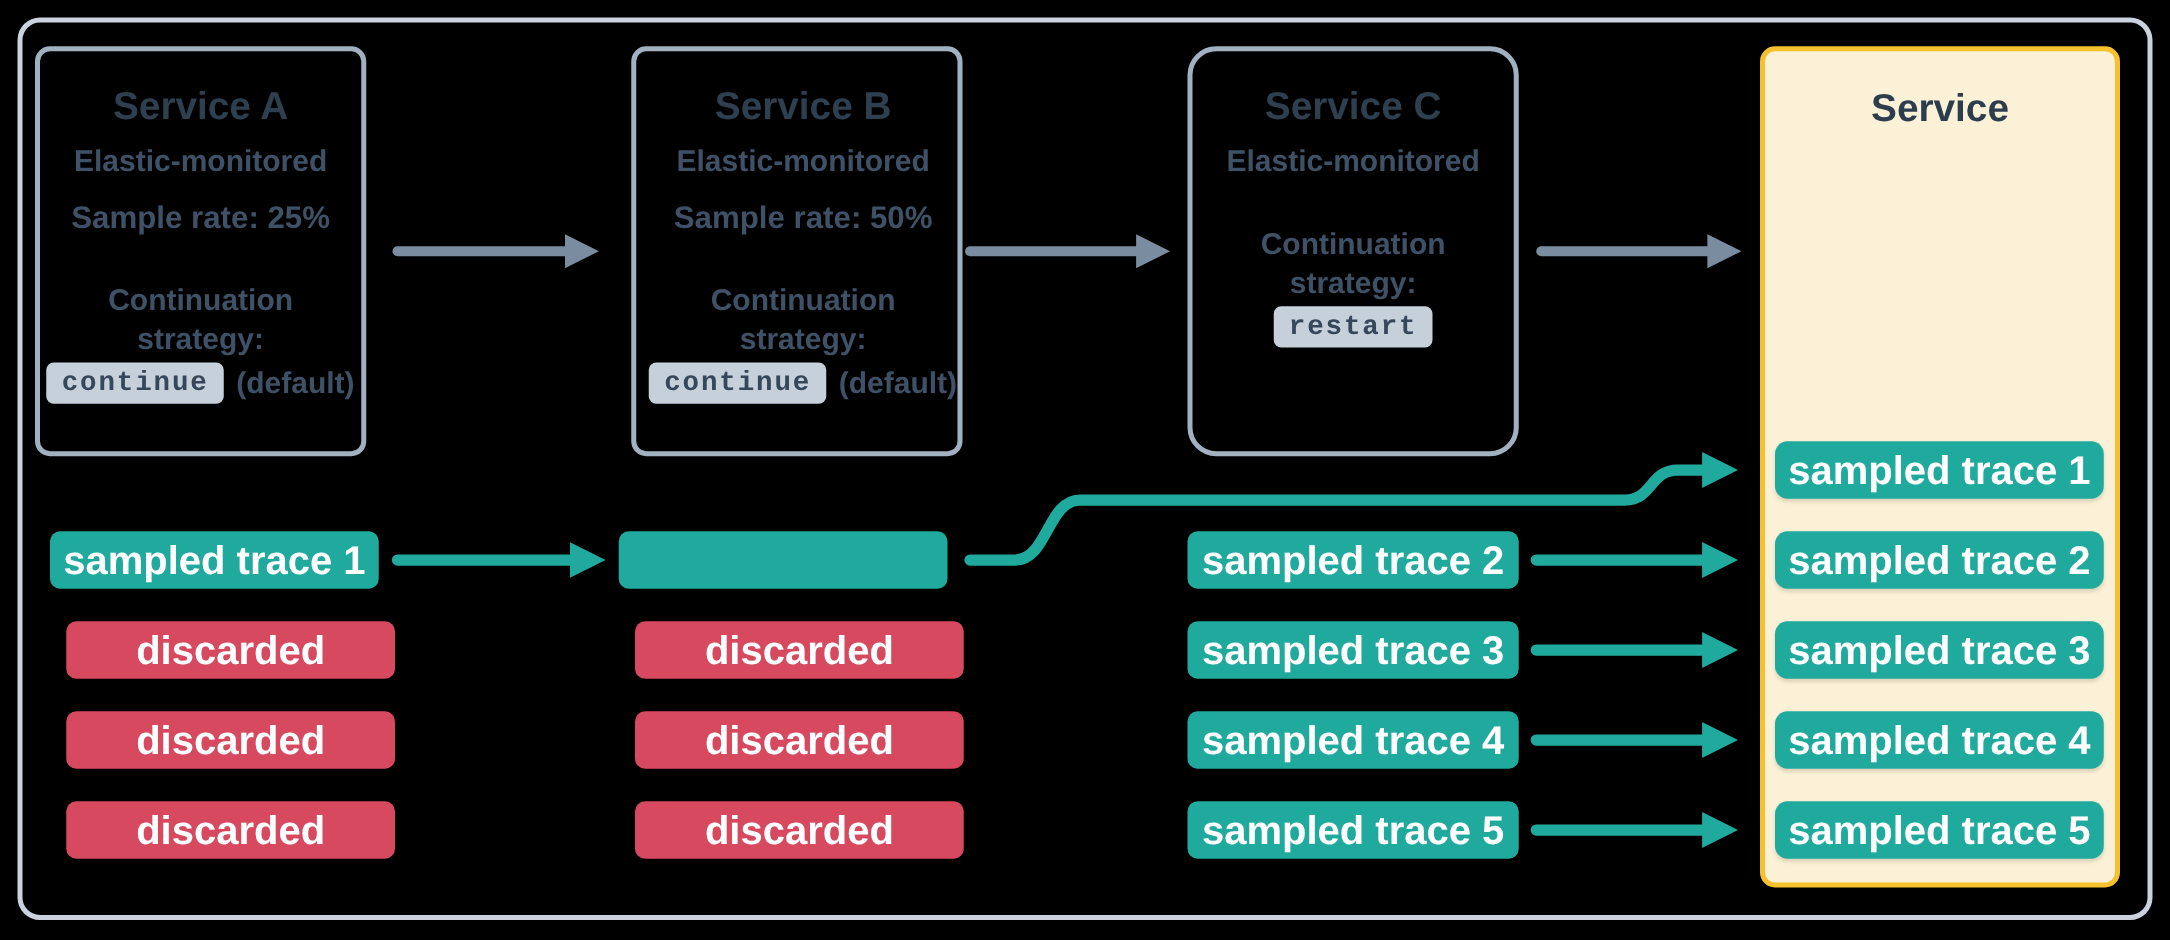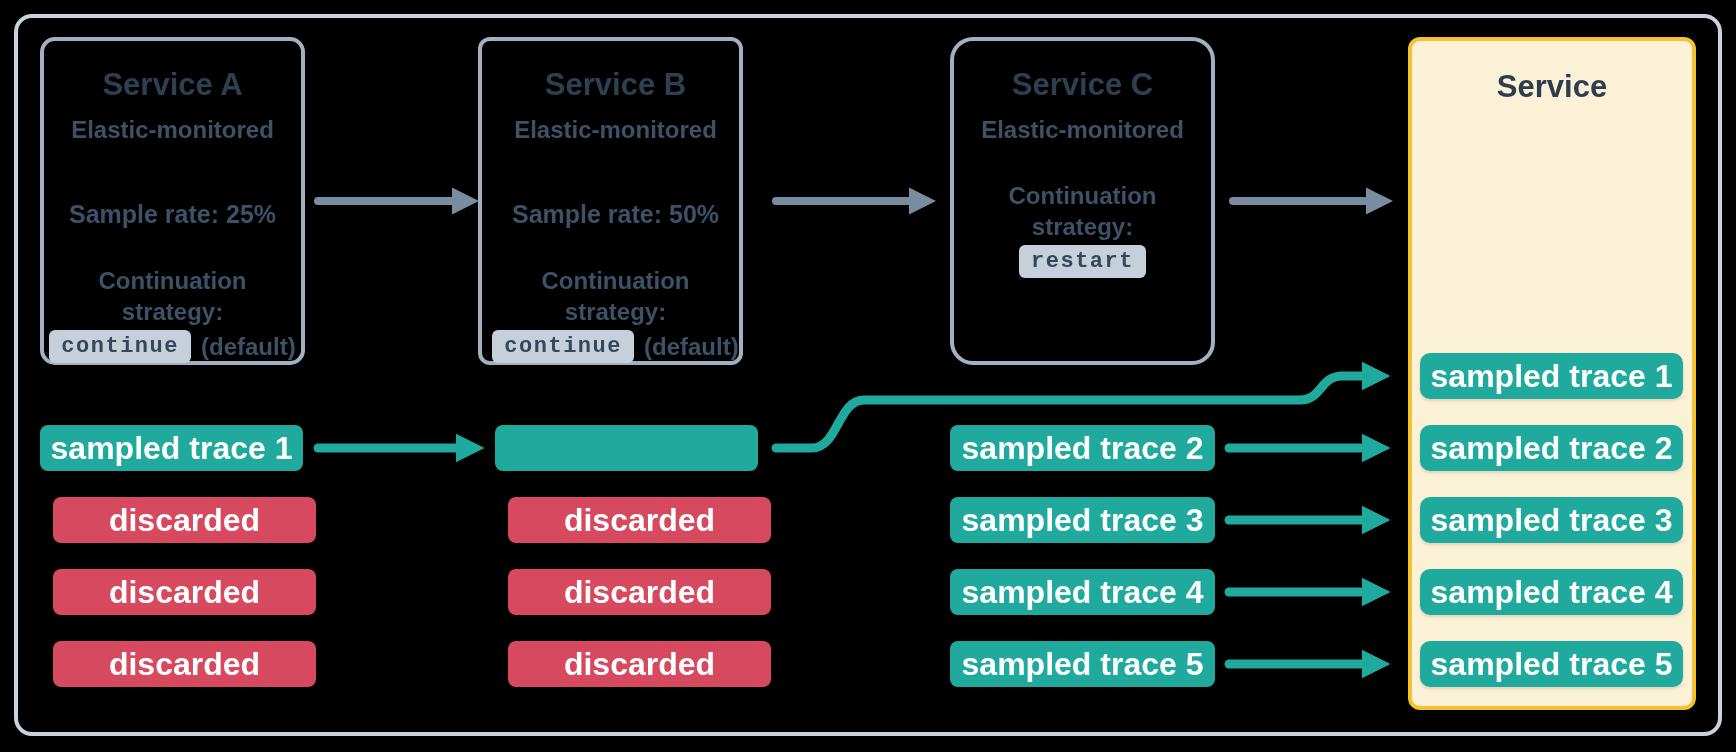--- a/index.html
+++ b/index.html
@@ -10,24 +10,24 @@
   .frame {
     position:absolute; left:14px; top:14px; width:1708px; height:722px;
     border:4px solid #C9D2DE; border-radius:18px; box-sizing:border-box;
   }
   
   .service-box {
     position:absolute; top:37px; width:265px; height:328px; box-sizing:border-box;
     border:4px solid #A2B1C2; border-radius:12px;
     display:flex; flex-direction:column; align-items:center; text-align:center;
   }
-  .svc-a { left:40px;border-radius:15px; } .svc-b { left:478px;padding-left:10px; } .svc-c { left:950px;border-radius:23px; }
+  .svc-a { left:28px; } .svc-b { left:505px;padding-left:10px; } .svc-c { left:950px;border-radius:23px; }
   .svc-title { margin-top:26px; font-size:31px; font-weight:bold; color:#2E4050; }
   .svc-sub   { margin-top:13px; font-size:24px; font-weight:600; color:#3E5166; }
-  .svc-rate  { margin-top:56px; font-size:25px; font-weight:600; color:#3E5166; }
+  .svc-rate  { margin-top:16px; font-size:25px; font-weight:600; color:#3E5166; }
   .svc-cont  { margin-top:36px; width:200px; font-size:24px; font-weight:600;
                line-height:31px; color:#3E5166; }
   .svc-strategy { margin-top:3px; display:flex; align-items:center; gap:10px;
                   font-size:24px; font-weight:600; color:#3E5166; }
   .svc-strategy span:empty { display:none; }
   .code-chip {
     background:#C6D0DB; color:#36475B; border-radius:6px; padding:4px 12px;
     font-family:"Liberation Mono","DejaVu Sans Mono",monospace;
     font-size:22px; letter-spacing:1.5px;
   }

